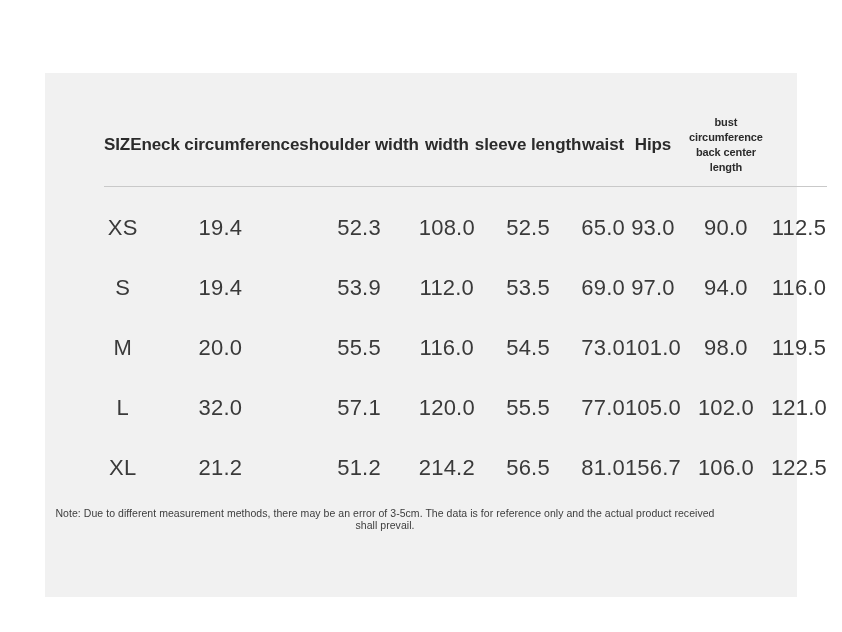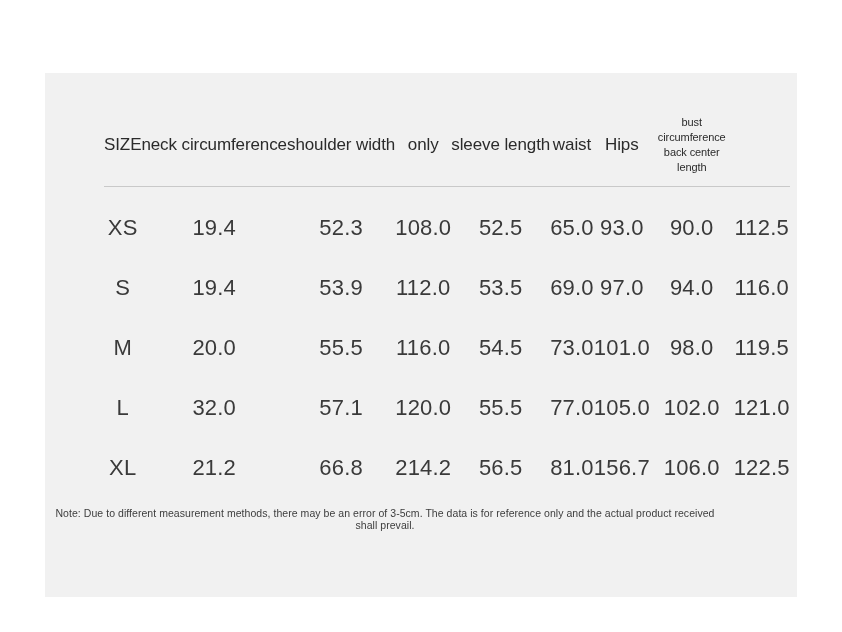--- a/index.html
+++ b/index.html
@@ -32,21 +32,21 @@
     left: 59px;
     top: 42px;
     width: 638px;
   }
   table.size-table {
     width: 638px;
     border-collapse: collapse;
     table-layout: auto;
   }
   table.size-table thead th {
-    font-weight: 400;
+    font-weight: 700;
     color: #2b2b2b;
     font-size: 17px;
     text-align: center;
     vertical-align: middle;
     padding: 0 0 12px 0;
     white-space: nowrap;
     letter-spacing: -0.1px;
   }
   table.size-table thead th.col-size {
     padding-left: 0;
@@ -92,21 +92,21 @@
 <div class="page">
   <div class="panel">
 
     <div class="table-wrap">
       <table class="size-table">
         <thead>
           <tr>
             <th class="col-size">SIZE</th>
             <th>neck circumference</th>
             <th>shoulder width</th>
-            <th>only</th>
+            <th>width</th>
             <th>sleeve length</th>
             <th>waist</th>
             <th>Hips</th>
             <th class="wrap-head">bust circumference back center length</th>
           </tr>
         </thead>
         <tbody>
           <tr>
             <td>XS</td>
             <td>19.4</td>
@@ -147,21 +147,21 @@
             <td>120.0</td>
             <td>55.5</td>
             <td>77.0</td>
             <td>105.0</td>
             <td>102.0</td>
             <td>121.0</td>
           </tr>
           <tr>
             <td>XL</td>
             <td>21.2</td>
-            <td>66.8</td>
+            <td>51.2</td>
             <td>214.2</td>
             <td>56.5</td>
             <td>81.0</td>
             <td>156.7</td>
             <td>106.0</td>
             <td>122.5</td>
           </tr>
         </tbody>
       </table>
     </div>

